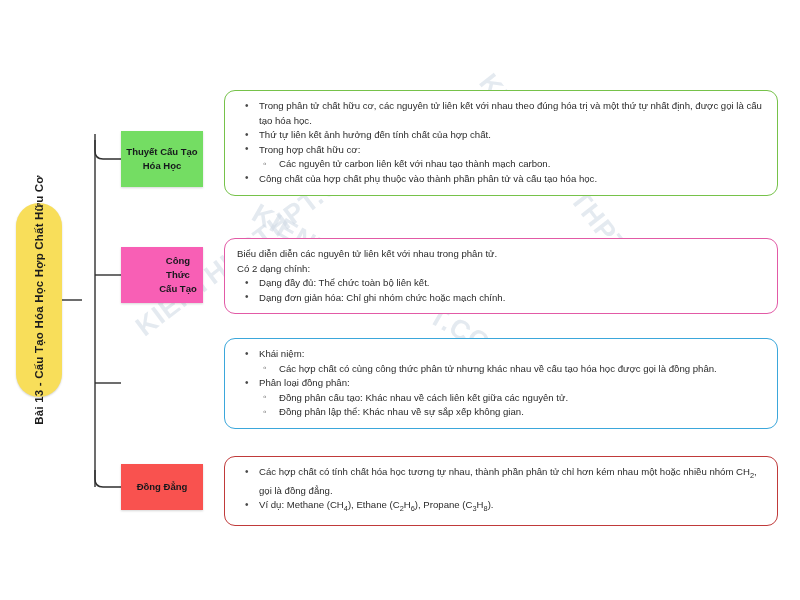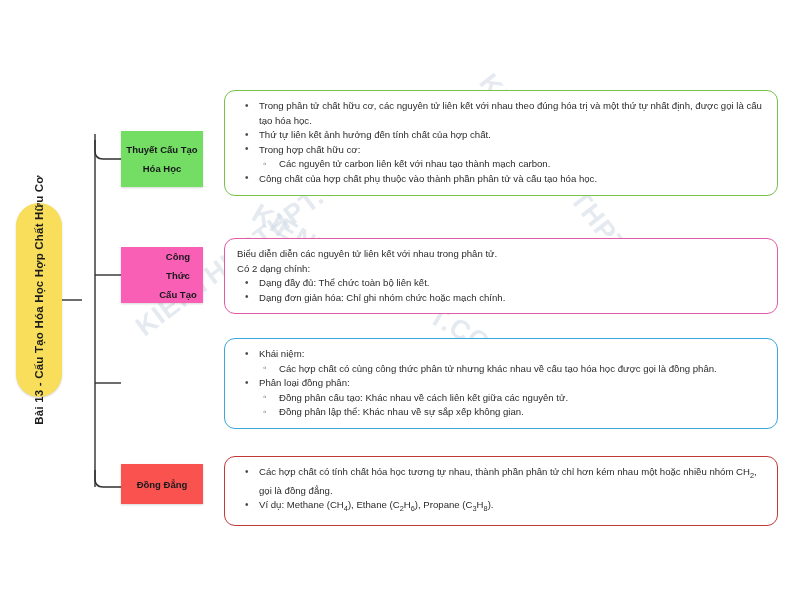--- a/index.html
+++ b/index.html
@@ -72,28 +72,28 @@
     position: absolute;
     left: 121px;
     width: 82px;
     display: flex;
     align-items: center;
     justify-content: center;
     text-align: center;
     font-size: 9.5px;
     font-weight: bold;
     color: #16181c;
-    line-height: 19px;
+    line-height: 14px;
     padding: 2px 4px;
     box-shadow: 0 1px 2px rgba(0,0,0,0.16);
   }
   .bn-1 { top: 131px; height: 56px; background: #74DD63; }
   .bn-2 { top: 247px; height: 56px; background: #F85FB5; padding-left: 36px; }
   .bn-3 { top: 357px; height: 52px; background: #32AFEE; }
-  .bn-4 { top: 464px; height: 40px; background: #F9524F; }
+  .bn-4 { top: 464px; height: 46px; background: #F9524F; }
 
   
   .content-box {
     position: absolute;
     left: 224px;
     width: 554px;
     background: #ffffff;
     border: 1.4px solid #888;
     border-radius: 11px;
     padding: 8px 12px 8px 12px;

